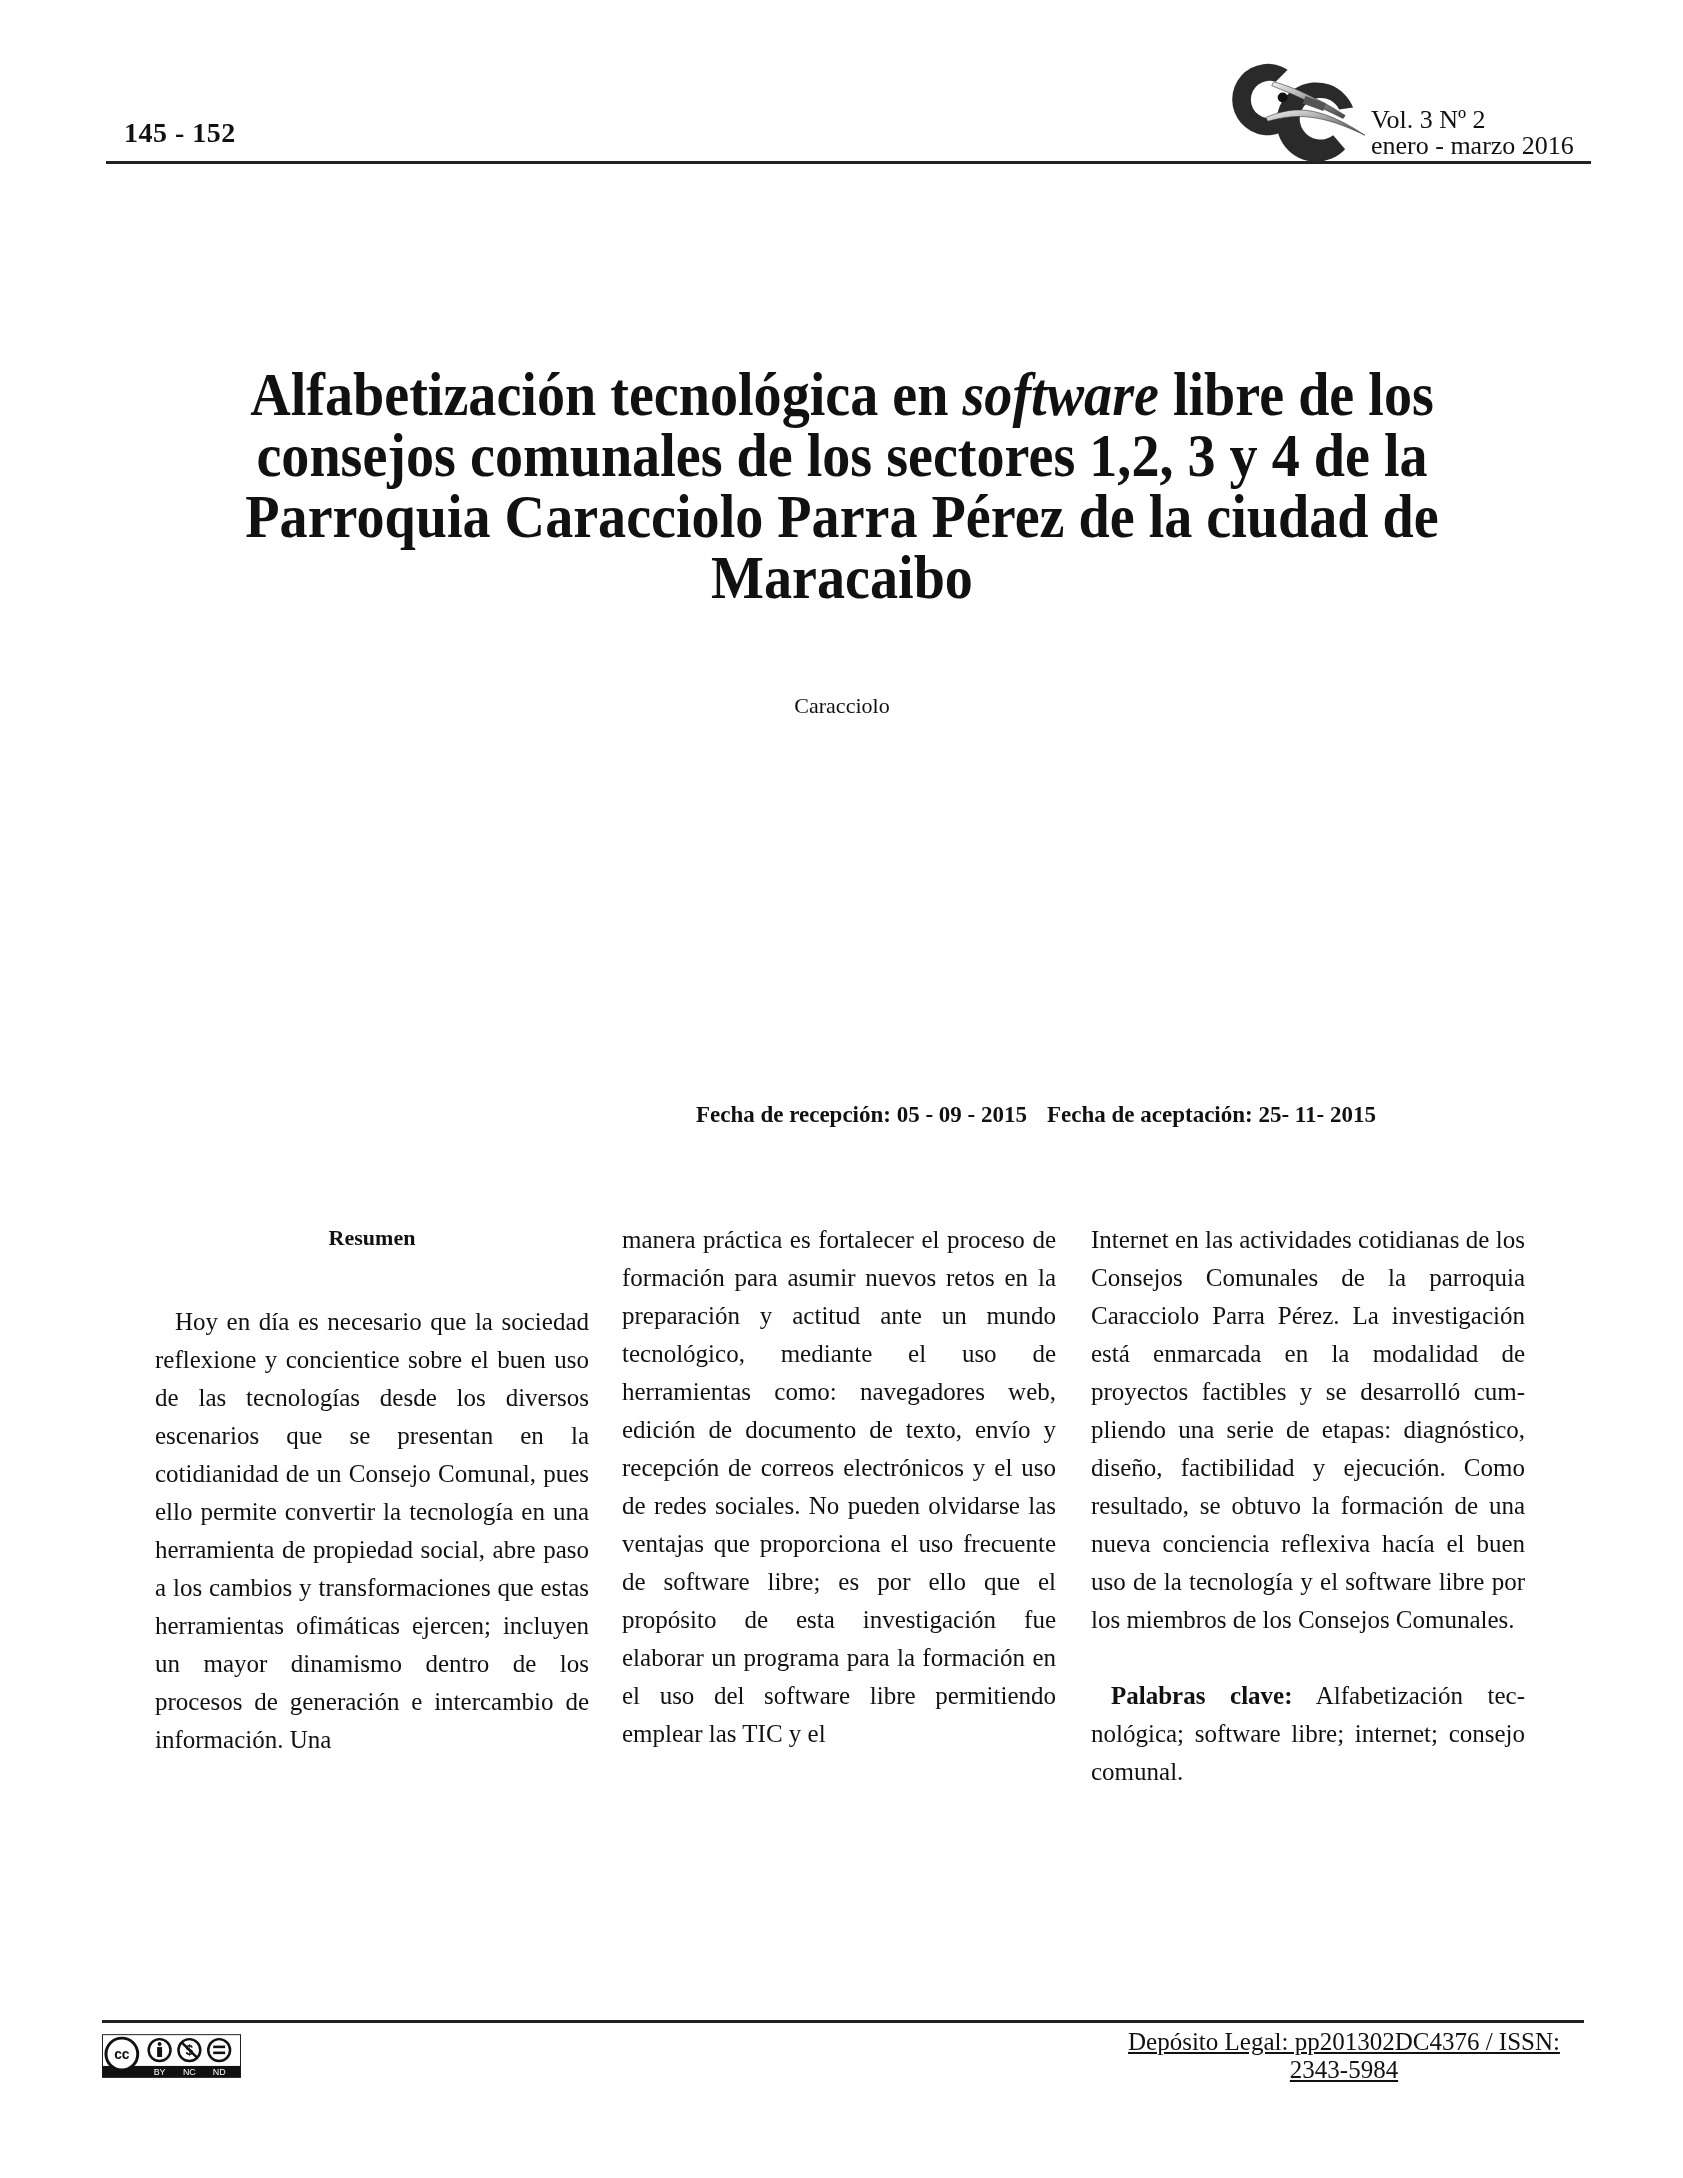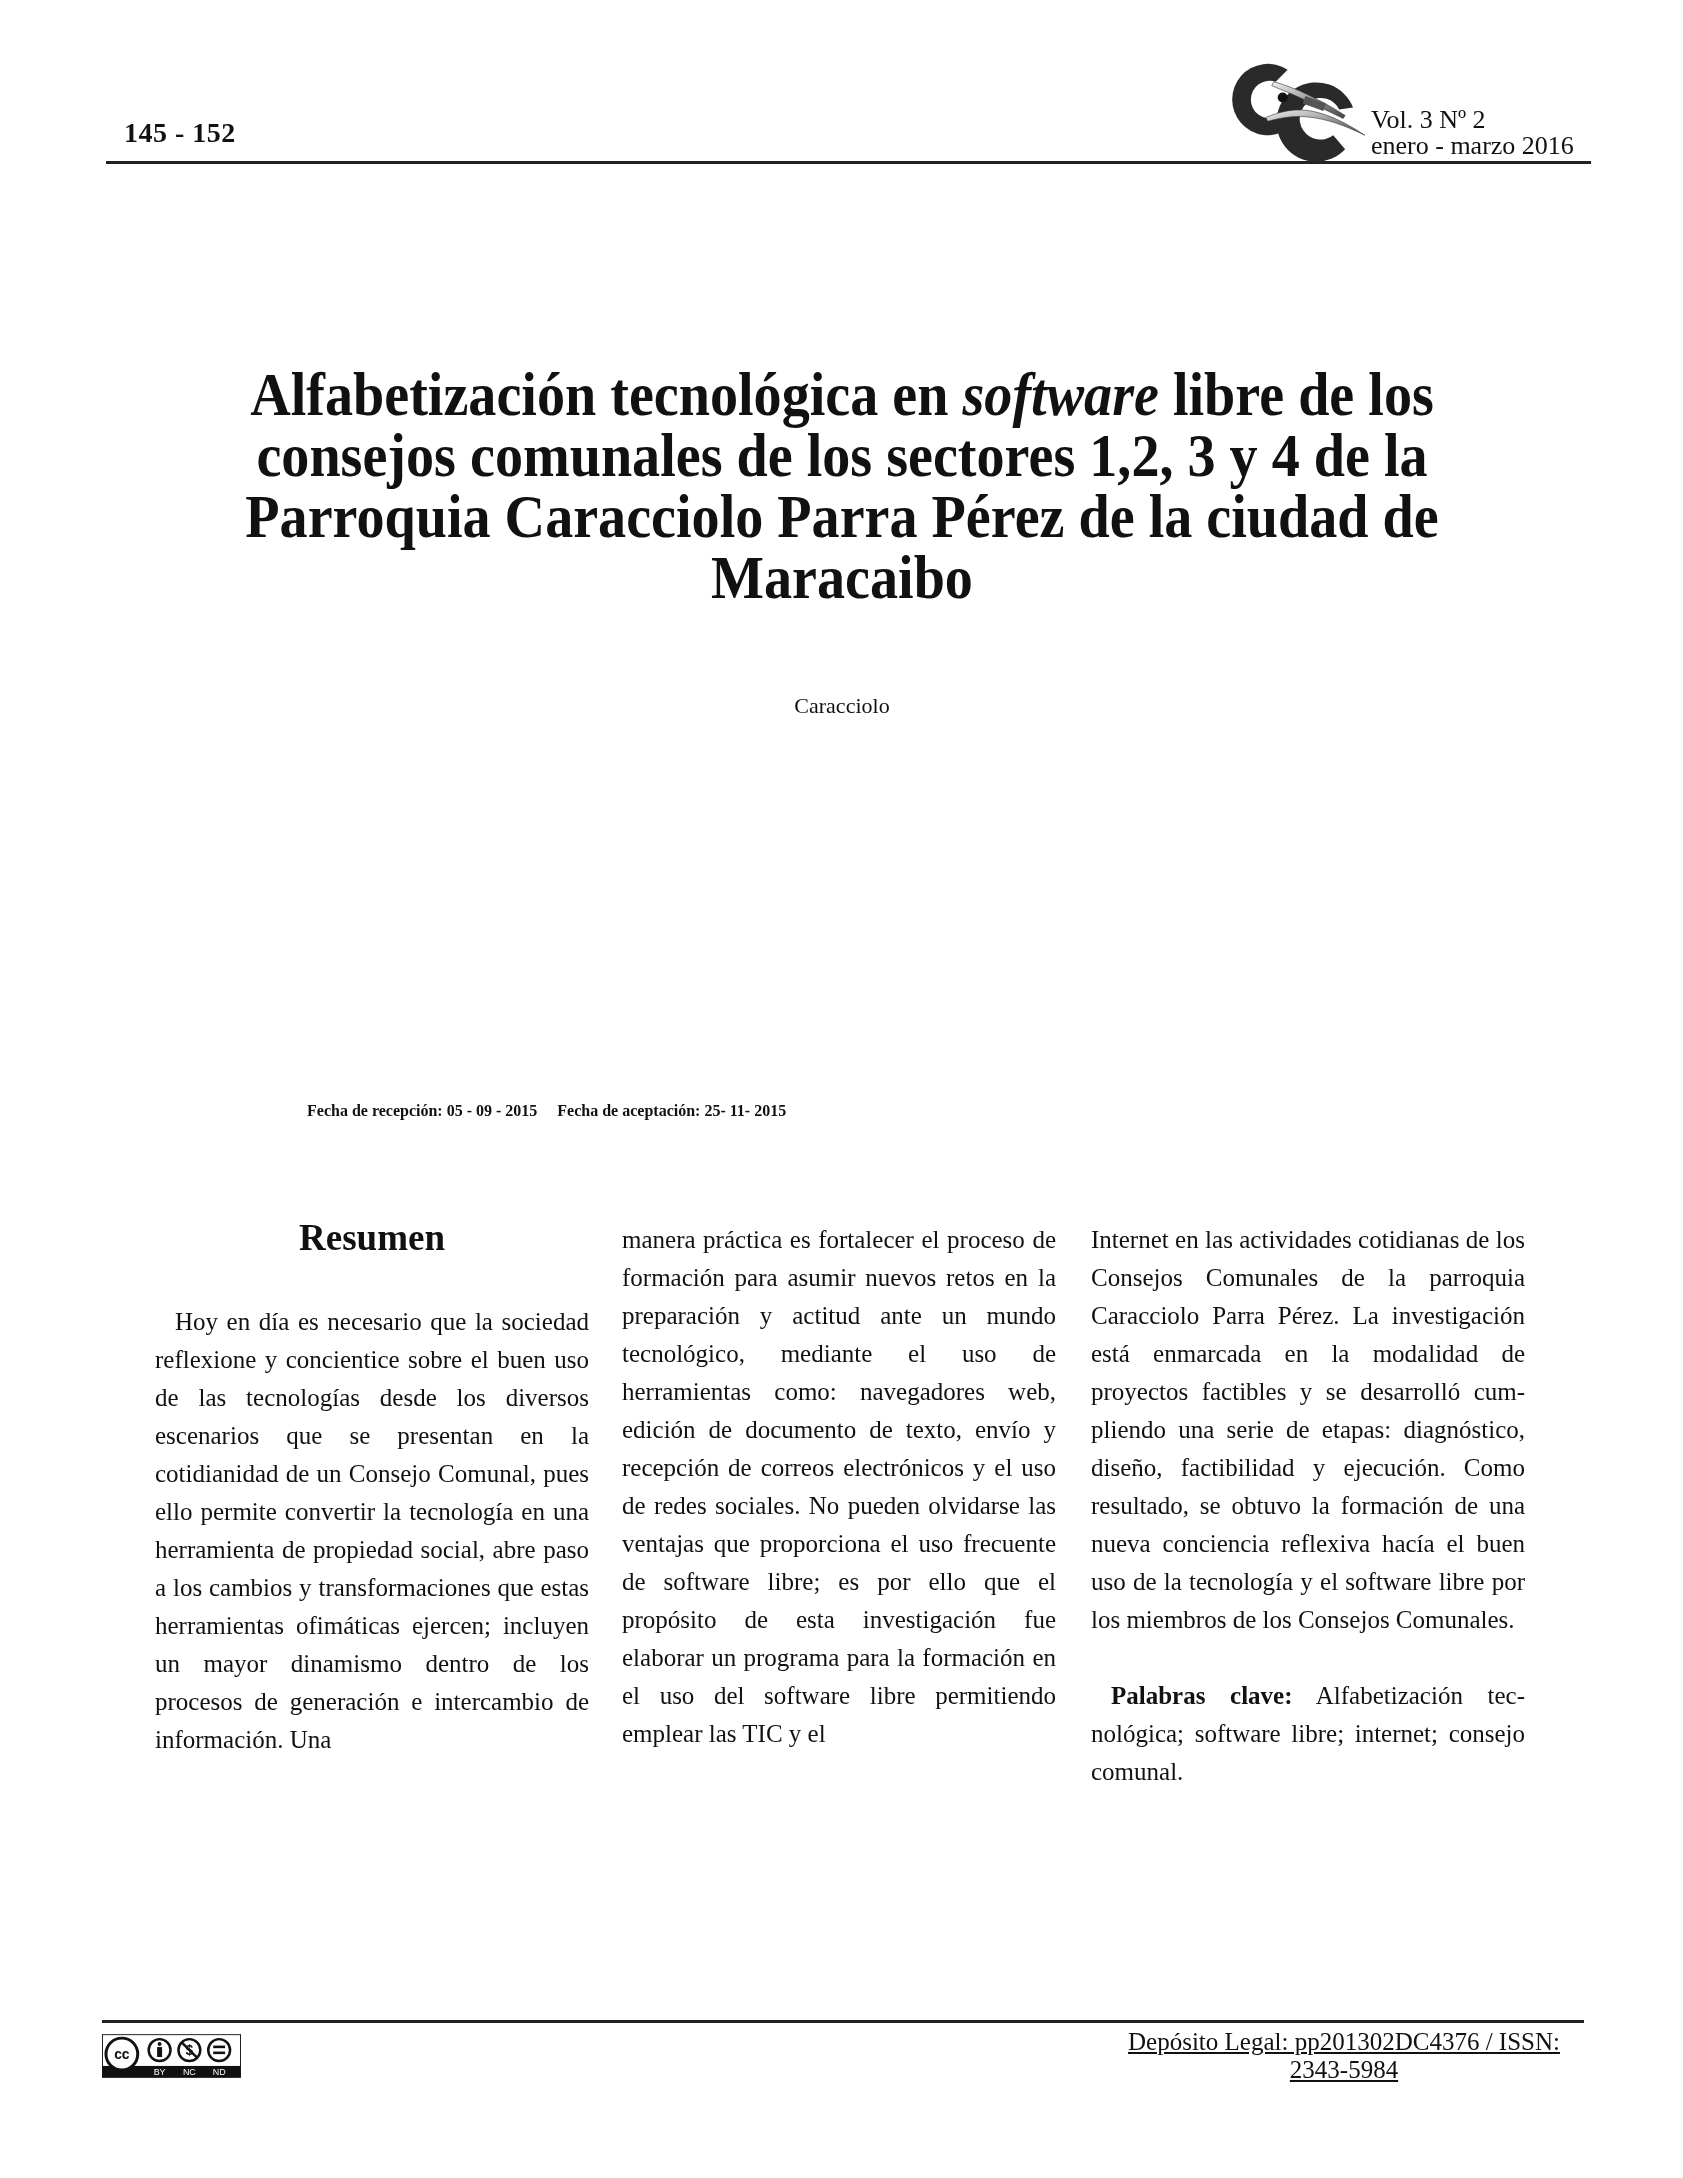--- a/index.html
+++ b/index.html
@@ -16,32 +16,32 @@
 
   .title { position: absolute; left: 149px; top: 364px; width: 1386px; text-align: center;
            font-weight: bold; font-size: 61px; line-height: 61px;
            font-family: "Liberation Serif", serif; transform: scaleX(0.92); transform-origin: center top; }
   .title i { font-style: italic; }
 
   .author-block { position: absolute; left: 545px; top: 692px; width: 594px; text-align: center;
                   font-size: 22px; line-height: 27px; }
   .author-name { font-weight: bold; }
 
-  .dates { position: absolute; left: 297px; top: 1102px; width: 1089px; text-align: left;
-           font-size: 16px; font-weight: bold; white-space: pre; }
+  .dates { position: absolute; left: 297px; top: 1102px; width: 1089px; text-align: right;
+           font-size: 23px; font-weight: bold; white-space: pre; }
   .dates span { margin: 0 10px; }
 
   .col { position: absolute; top: 1218px; width: 434px; font-size: 25px; line-height: 38px;
          text-align: justify; hyphens: manual; }
   .col1 { left: 155px; }
   .col2 { left: 622px; top: 1221px; }
   .col3 { left: 1091px; top: 1221px; }
   .col p { margin: 0; }
   .indent { text-indent: 20px; }
-  .resumen-title { text-align: center; font-weight: bold; font-size: 37px; margin: 0 0 45px 0; line-height: 40px; }
+  .resumen-title { text-align: center; font-weight: bold; font-size: 22px; margin: 0 0 45px 0; line-height: 40px; }
   .keywords { margin-top: 38px !important; }
   .keywords b { font-weight: bold; }
 
   .footer-rule { position: absolute; left: 102px; top: 2020px; width: 1482px; height: 3px; background: #222; }
   .cc-badge { position: absolute; left: 102px; top: 2034px; width: 139px; height: 44px; }
   .legal { position: absolute; left: 1104px; top: 2028px; width: 480px; text-align: center;
            font-size: 25px; text-decoration: underline; }
 </style>
 </head>
 <body>

